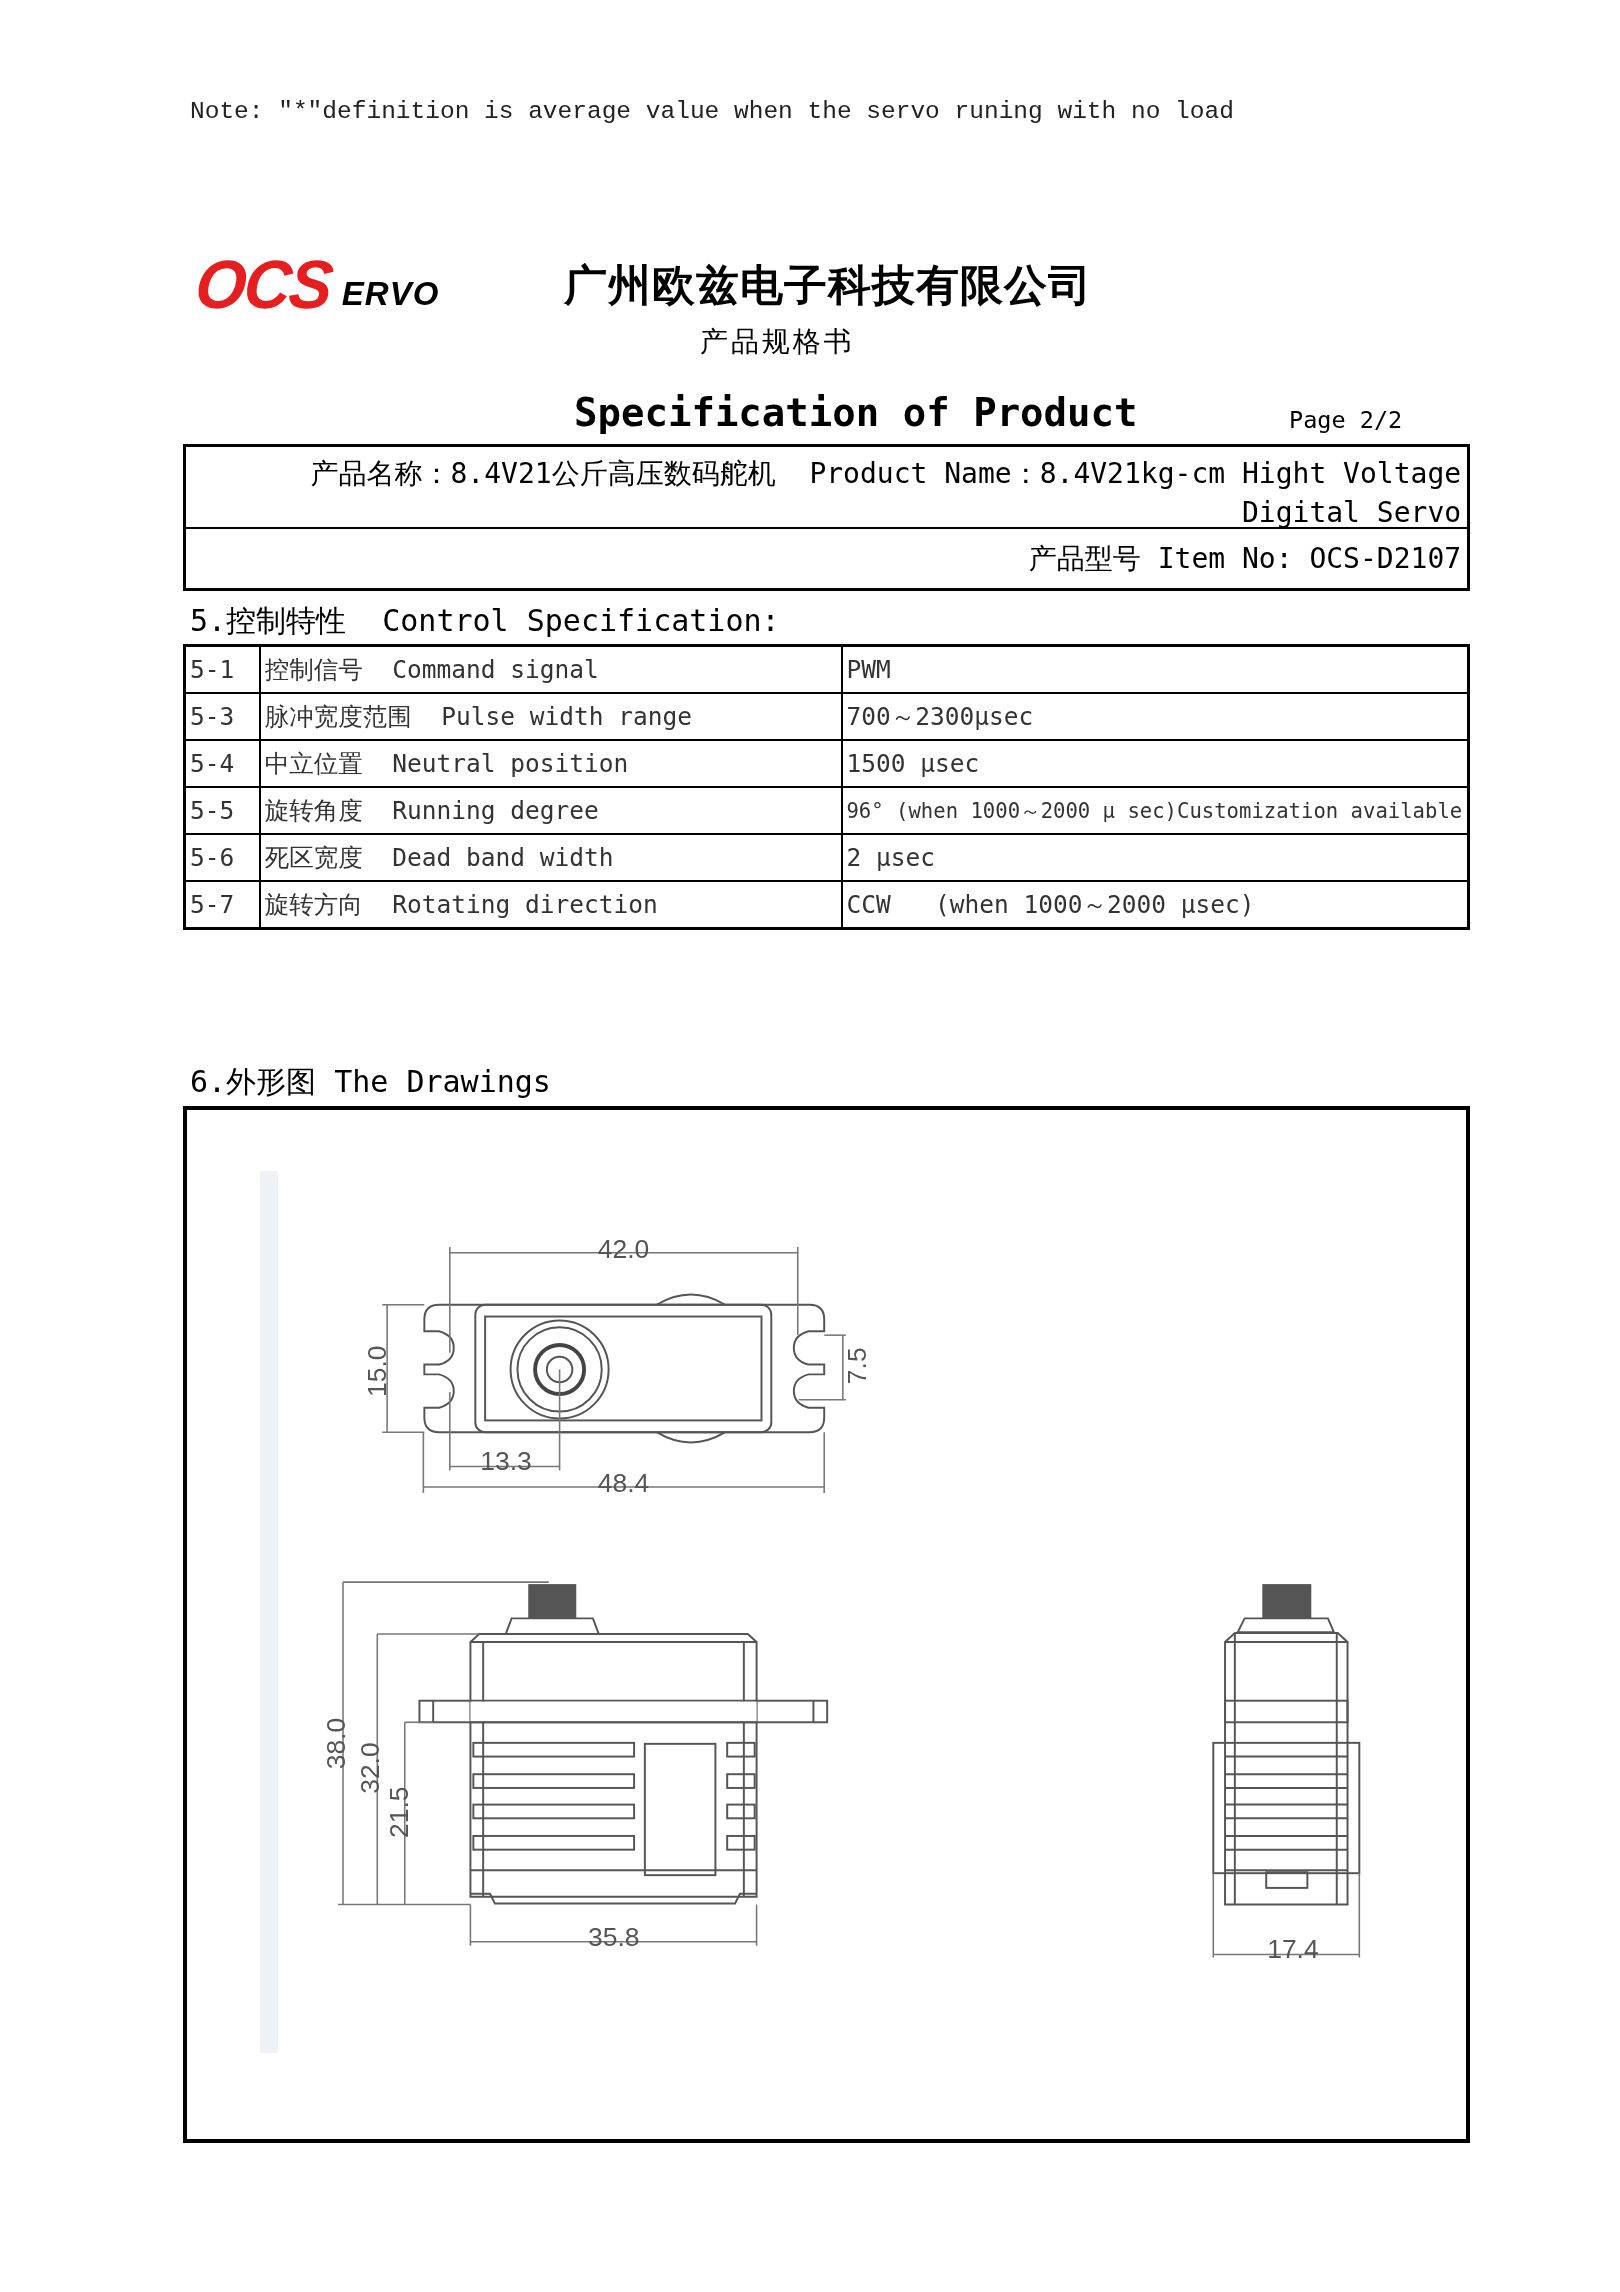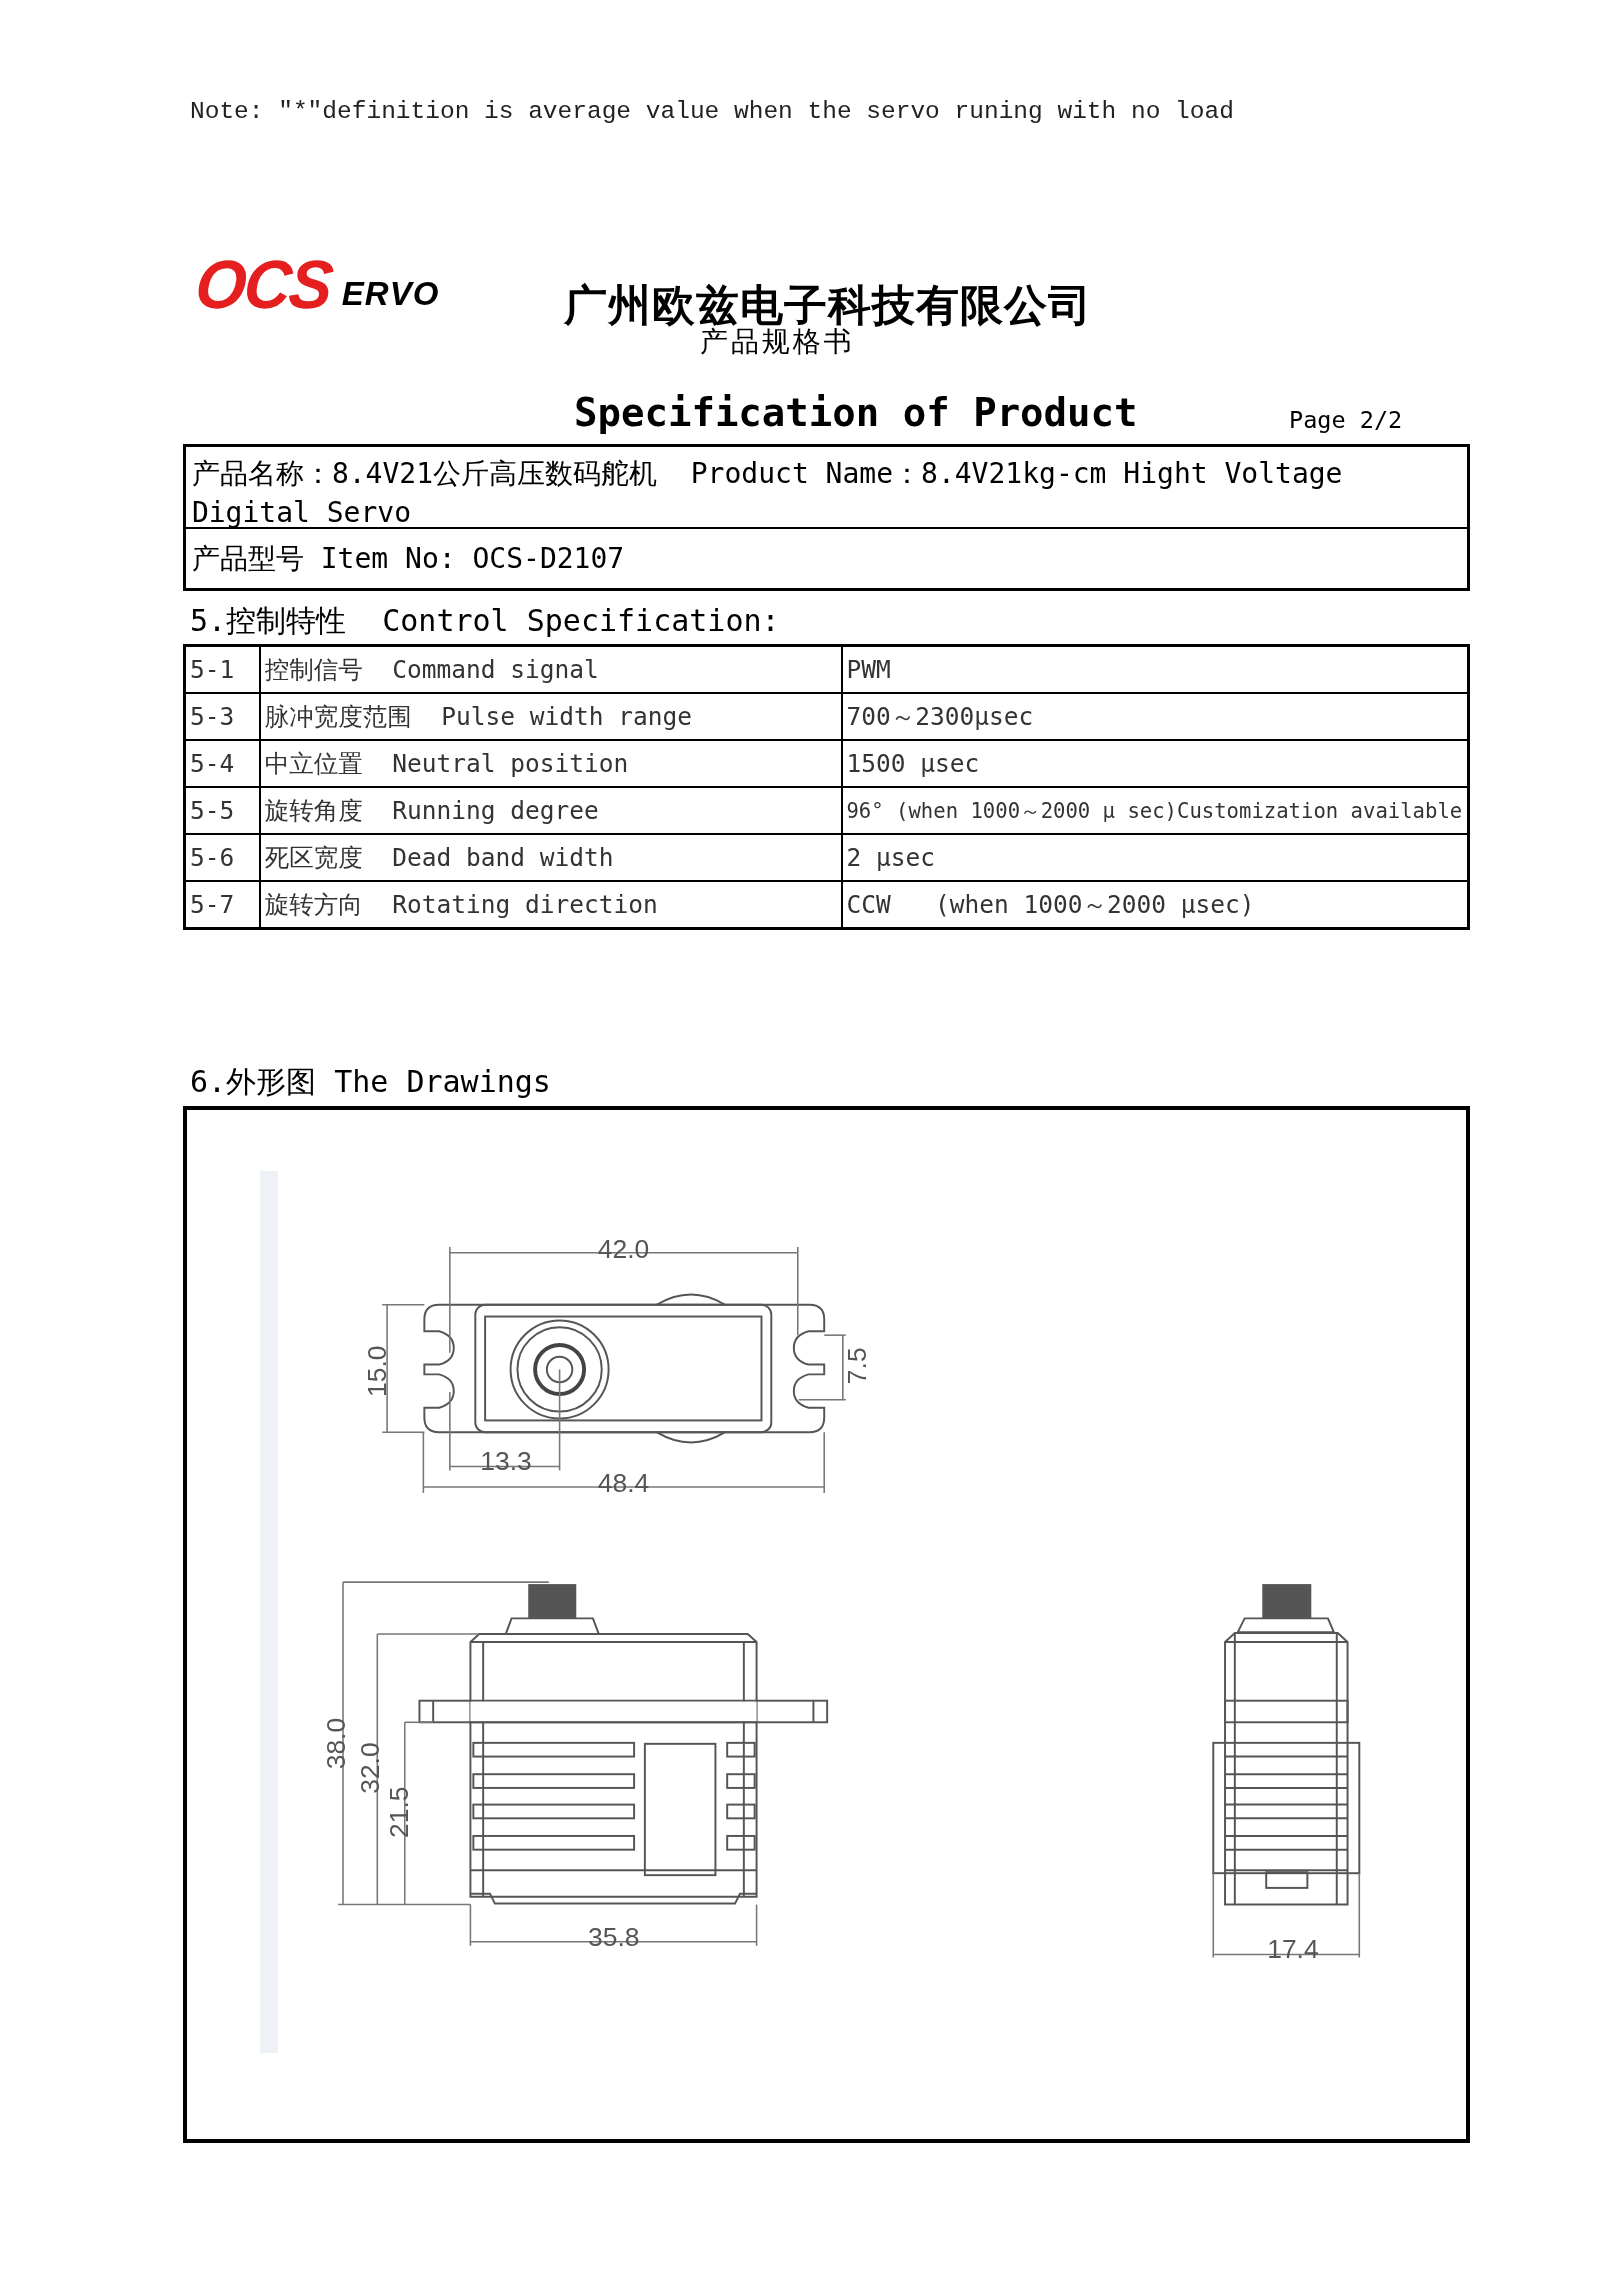--- a/index.html
+++ b/index.html
@@ -2,25 +2,25 @@
 <html><head>
 <meta charset="utf-8">
 <style>
   html,body{margin:0;padding:0;background:#fff;}
   body{width:1620px;height:2293px;position:relative;overflow:hidden;font-family:"DejaVu Serif","Liberation Serif",serif;color:#000;}
   .abs{position:absolute;}
   .note{left:190px;top:98px;font-family:"Liberation Mono","DejaVu Sans Mono",monospace;font-size:24.5px;color:#222;white-space:pre;}
   .logo{left:196px;top:257px;height:55px;display:flex;align-items:flex-end;font-family:"Liberation Sans","DejaVu Sans",sans-serif;font-style:italic;font-weight:900;}
   .logo .ocs{color:#e51f1f;font-size:65px;letter-spacing:-2px;line-height:55px;transform:skewX(-6deg) scaleY(1.05);}
   .logo .ervo{color:#000;font-size:33px;letter-spacing:1px;line-height:37px;margin-left:11px;}
-  .company{left:564px;top:257px;font-size:43px;font-weight:bold;font-family:"DejaVu Sans","Liberation Sans",sans-serif;letter-spacing:1px;margin-top:20px;}
+  .company{left:564px;top:257px;font-size:43px;font-weight:bold;font-family:"DejaVu Sans","Liberation Sans",sans-serif;letter-spacing:1px;}
   .doc-cn{left:700px;top:323px;font-size:28px;font-family:"DejaVu Sans","Liberation Sans",sans-serif;letter-spacing:2.9px;}
   .doc-en{left:574px;top:390px;font-size:39px;font-weight:bold;font-family:"DejaVu Sans Mono","Liberation Mono",monospace;}
   .page-no{left:1289px;top:406px;font-size:23.5px;font-family:"DejaVu Sans Mono","Liberation Mono",monospace;}
-  .pbox{left:183px;top:444px;width:1287px;height:147px;border:3.9px solid #000;box-sizing:border-box;}
+  .pbox{left:183px;top:444px;width:1287px;height:147px;border:3.9px solid #000;box-sizing:border-box;text-align:right;}
   .pbox .r1{height:82px;border-bottom:2.9px solid #000;box-sizing:border-box;padding:6.9px 5.9px 0 5.9px;font-size:28px;line-height:39px;font-family:"DejaVu Sans Mono","Liberation Mono",monospace;}
   .pbox .r2{padding:9.8px 5.9px 0 5.9px;font-size:28px;line-height:39px;font-family:"DejaVu Sans Mono","Liberation Mono",monospace;}
   .sec{font-size:30px;font-family:"DejaVu Sans Mono","Liberation Mono",monospace;}
   .sec5{left:190px;top:601px;}
   .sec6{left:190px;top:1062px;}
   table.spec{position:absolute;left:183px;top:644px;width:1287px;border-collapse:collapse;border:3.9px solid #000;font-family:"DejaVu Sans Mono","Liberation Mono",monospace;}
   table.spec td,table.spec th{border:2.9px solid #000;height:45px;padding:0 3.9px;font-size:24.5px;font-weight:normal;color:#333;text-align:left;white-space:nowrap;}
   table.spec th{text-align:center;color:#000;font-weight:bold;font-size:24.5px;height:47px;}
   table.spec td.no{width:65px;}
   table.spec td.item{width:572px;}

